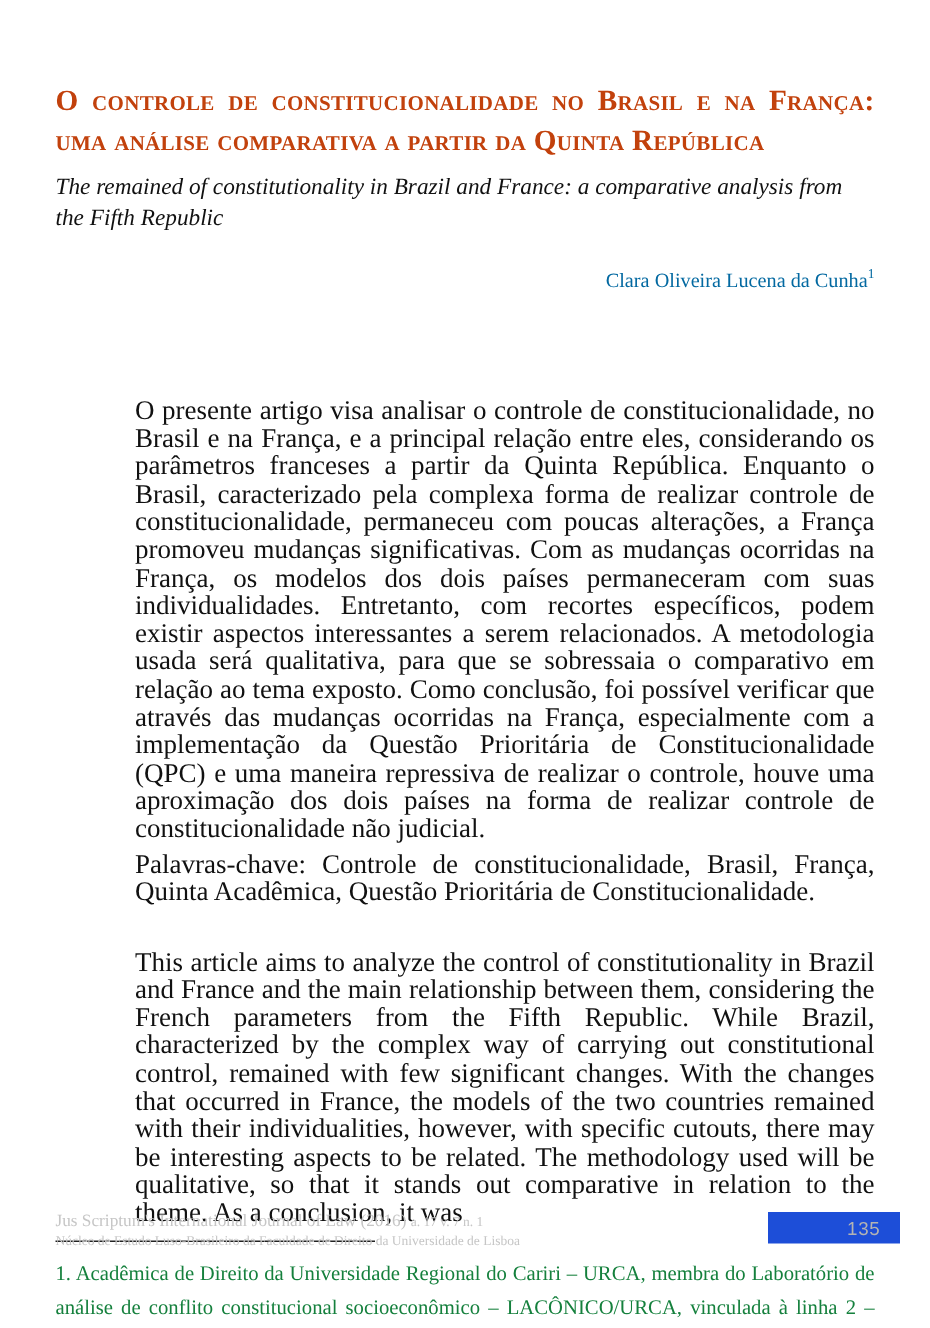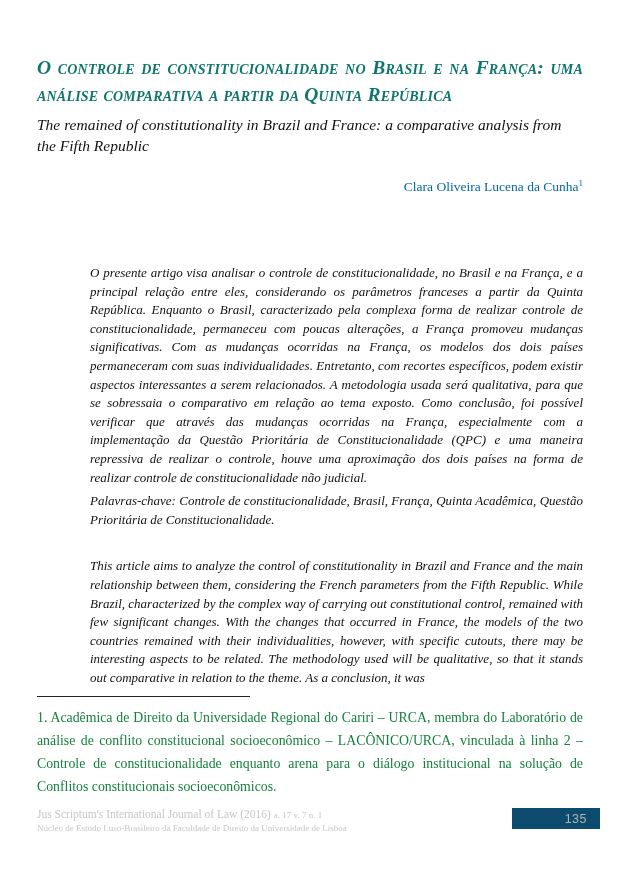--- a/index.html
+++ b/index.html
@@ -19,22 +19,21 @@
     overflow: hidden;
   }
   h1.article-title {
     margin: 0;
     font-size: 19.5px;
     line-height: 26.5px;
     font-weight: 700;
     font-variant: small-caps;
     text-align: justify;
     letter-spacing: 0.2px;
-    color: #0f766e;
-    font-style: italic;
+    color: #c2410c;
   }
   p.subtitle {
     margin: 7px 0 0 0;
     font-style: italic;
     font-size: 15.5px;
     line-height: 20.5px;
     text-align: left;
     color: #111111;
   }
   p.author-line {
@@ -44,24 +43,23 @@
     line-height: 18px;
     color: #0369a1;
   }
   p.author-line sup {
     font-size: 9px;
     line-height: 0;
   }
   .abstract-block {
     margin-top: 68px;
     padding-left: 53px;
-    font-size: 13px;
+    font-size: 18px;
     line-height: 18.6px;
     text-align: justify;
-    font-style: italic;
   }
   .abstract-block p {
     margin: 0;
   }
   .abstract-block p.keywords {
     margin-top: 5px;
   }
   .abstract-block p.abstract-en {
     margin-top: 28px;
   }
@@ -99,21 +97,21 @@
     font-size: 9px;
   }
   .footer-line2 {
     font-size: 9px;
     line-height: 11px;
     margin-top: 1px;
   }
   .page-number-badge {
     width: 88px;
     height: 21px;
-    background: #0c4a6e;
+    background: #1d4ed8;
     color: #b3b3b3;
     font-size: 12.5px;
     letter-spacing: 0.5px;
     display: flex;
     align-items: center;
     justify-content: flex-end;
     box-sizing: border-box;
     padding-right: 13px;
     font-family: "Liberation Sans", "DejaVu Sans", sans-serif;
   }

